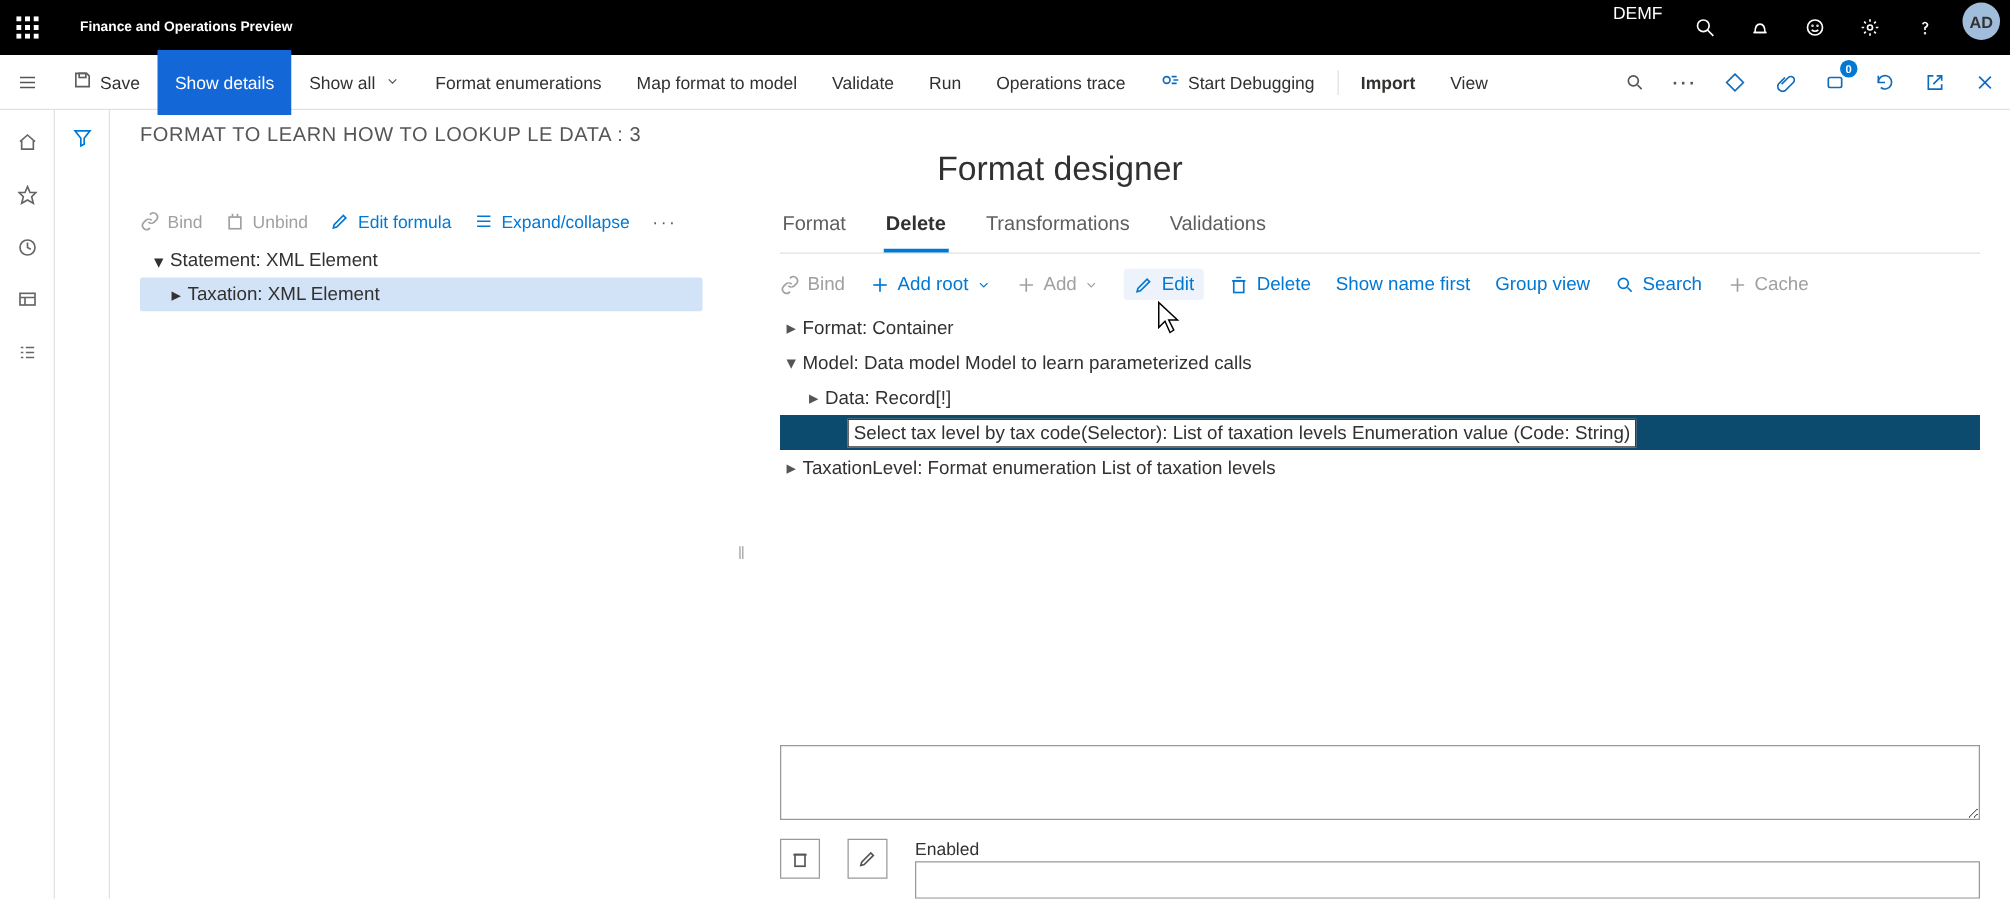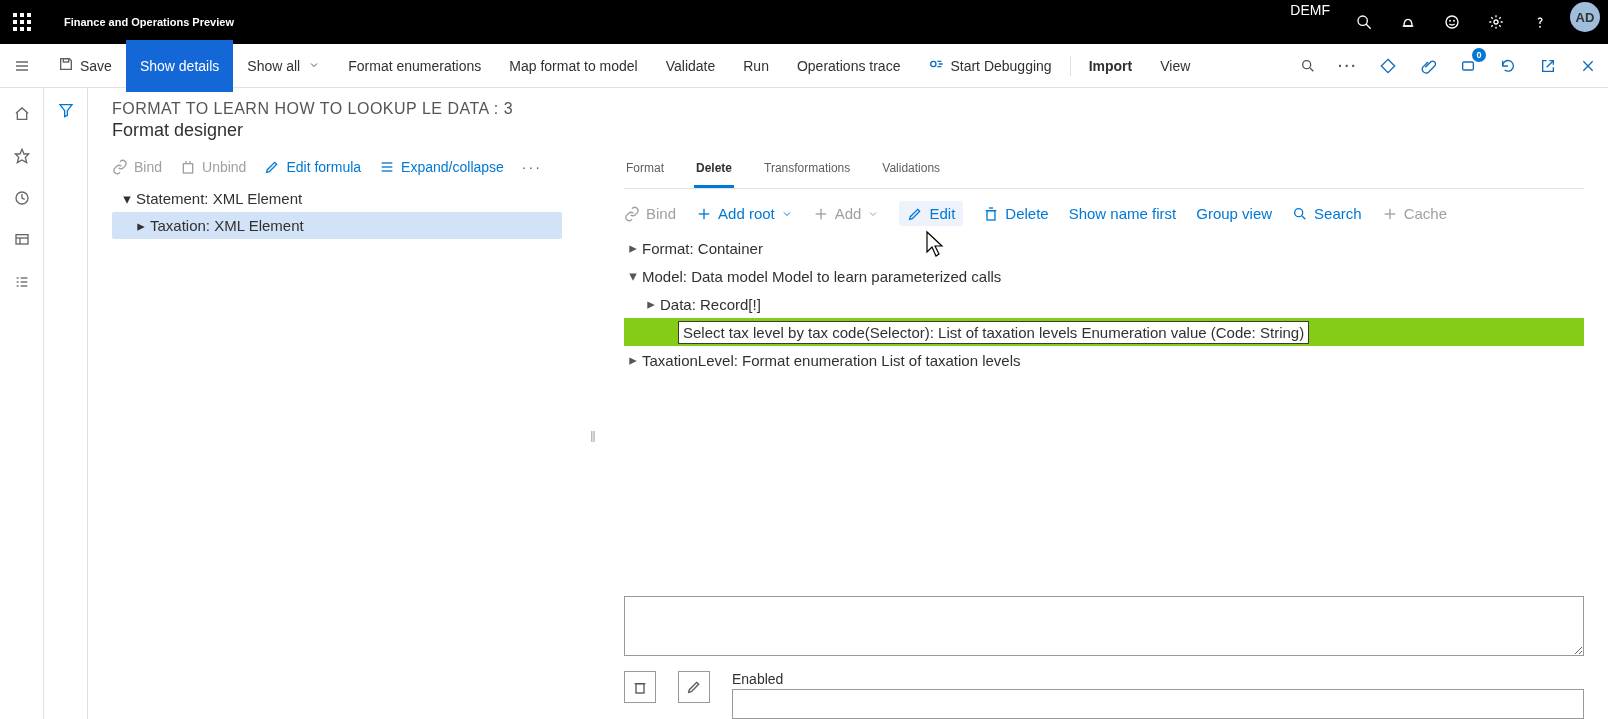--- a/index.html
+++ b/index.html
@@ -91,21 +91,21 @@
   }
   .filtercol svg { stroke:var(--blue); }
 
   .main {
     flex:1;
     display:flex; flex-direction:column;
     padding: 12px 24px 0 24px;
     min-width:0;
   }
   .breadcrumb { font-size:16px; letter-spacing:0.5px; color:#555; text-transform:uppercase; }
-  .page-title { font-size:18px; font-weight:500; margin:2px 0 14px 0; }
+  .page-title { font-size:27px; font-weight:500; margin:2px 0 14px 0;text-align:center; }
 
   .grid {
     display:flex;
     gap:28px;
     min-height:0;
     flex:1;
   }
   .leftpane { width:450px; display:flex; flex-direction:column; }
   .rightpane { flex:1; display:flex; flex-direction:column; min-width:0; position:relative; }
 
@@ -118,34 +118,34 @@
   .mini-toolbar .more { color: var(--text-muted); letter-spacing:2px; cursor:pointer;}
 
   .tree { font-size:15px; }
   .tree .row { display:flex; align-items:center; height:27px; padding-left:6px; }
   .tree .row.selected { background:#d2e2f7; border-radius:2px; }
   .tree .exp { width:18px; text-align:center; cursor:pointer; }
   .tree .row .label { }
 
   
   .tabs { display:flex; gap:28px; border-bottom:1px solid var(--border); }
-  .tab { padding:6px 2px 10px 2px; color:var(--text-muted); cursor:pointer; font-size:12px;}
+  .tab { padding:6px 2px 10px 2px; color:var(--text-muted); cursor:pointer; font-size:16px;}
   .tab.active { color:var(--text); border-bottom:3px solid var(--blue); font-weight:600; }
 
   .right-toolbar { display:flex; align-items:center; gap:20px; flex-wrap:wrap; padding:12px 0 8px 0; }
   .right-toolbar .mt { display:flex; align-items:center; gap:6px; cursor:pointer; font-size:15px; }
   .right-toolbar .mt.disabled { color: var(--text-disabled); cursor:default; }
   .right-toolbar .mt.disabled svg { stroke:var(--text-disabled); }
   .right-toolbar .mt.blue { color: var(--blue); }
   .right-toolbar .mt.blue svg { stroke: var(--blue); }
   .right-toolbar .mt.hover { background:#eef3fb; border-radius:3px; padding:4px 8px; }
 
   .datatree { font-size:15px; }
   .datatree .drow { display:flex; align-items:center; height:28px; }
-  .datatree .drow.selected { background:#84cc16; }
+  .datatree .drow.selected { background:#0c4a6e; }
   .datatree .drow.selected .selbox { border:1px solid #3a3a3a; background:#fff; padding:0 4px; display:inline-block; line-height:22px; height:23px; }
   .datatree .exp { width:18px; text-align:center; cursor:pointer; color:#555; }
 
   .splitter { width:6px; display:flex; align-items:center; justify-content:center; color:#aaa; cursor:col-resize; }
   .splitter .grip { writing-mode:vertical-rl; }
 
   
   .bottom { margin-top:auto; padding-bottom:0; }
   .big-input {
     width:100%; height:60px; border:1px solid #999; background:#fff;

